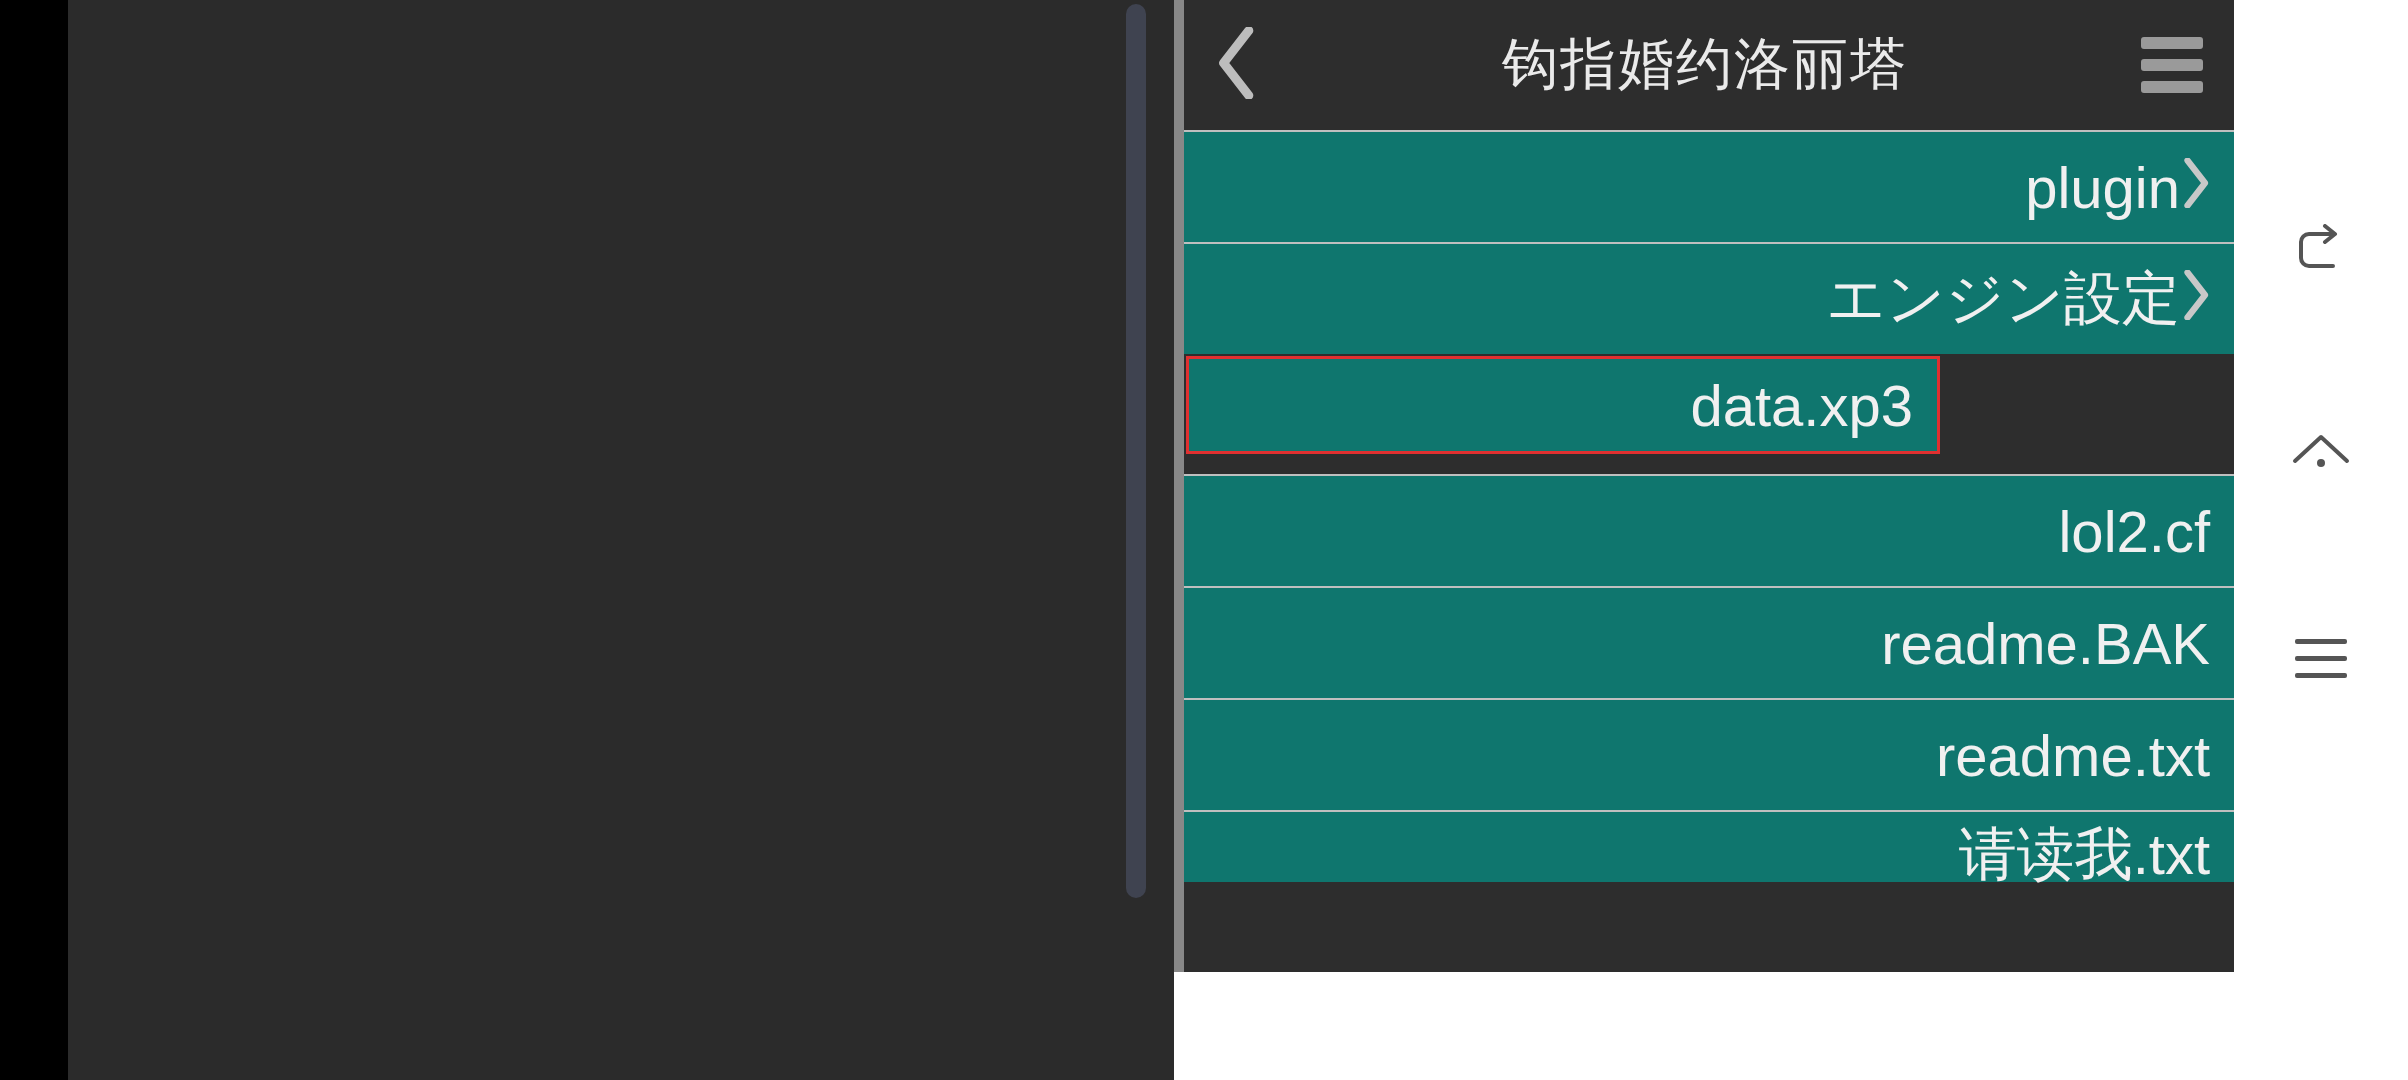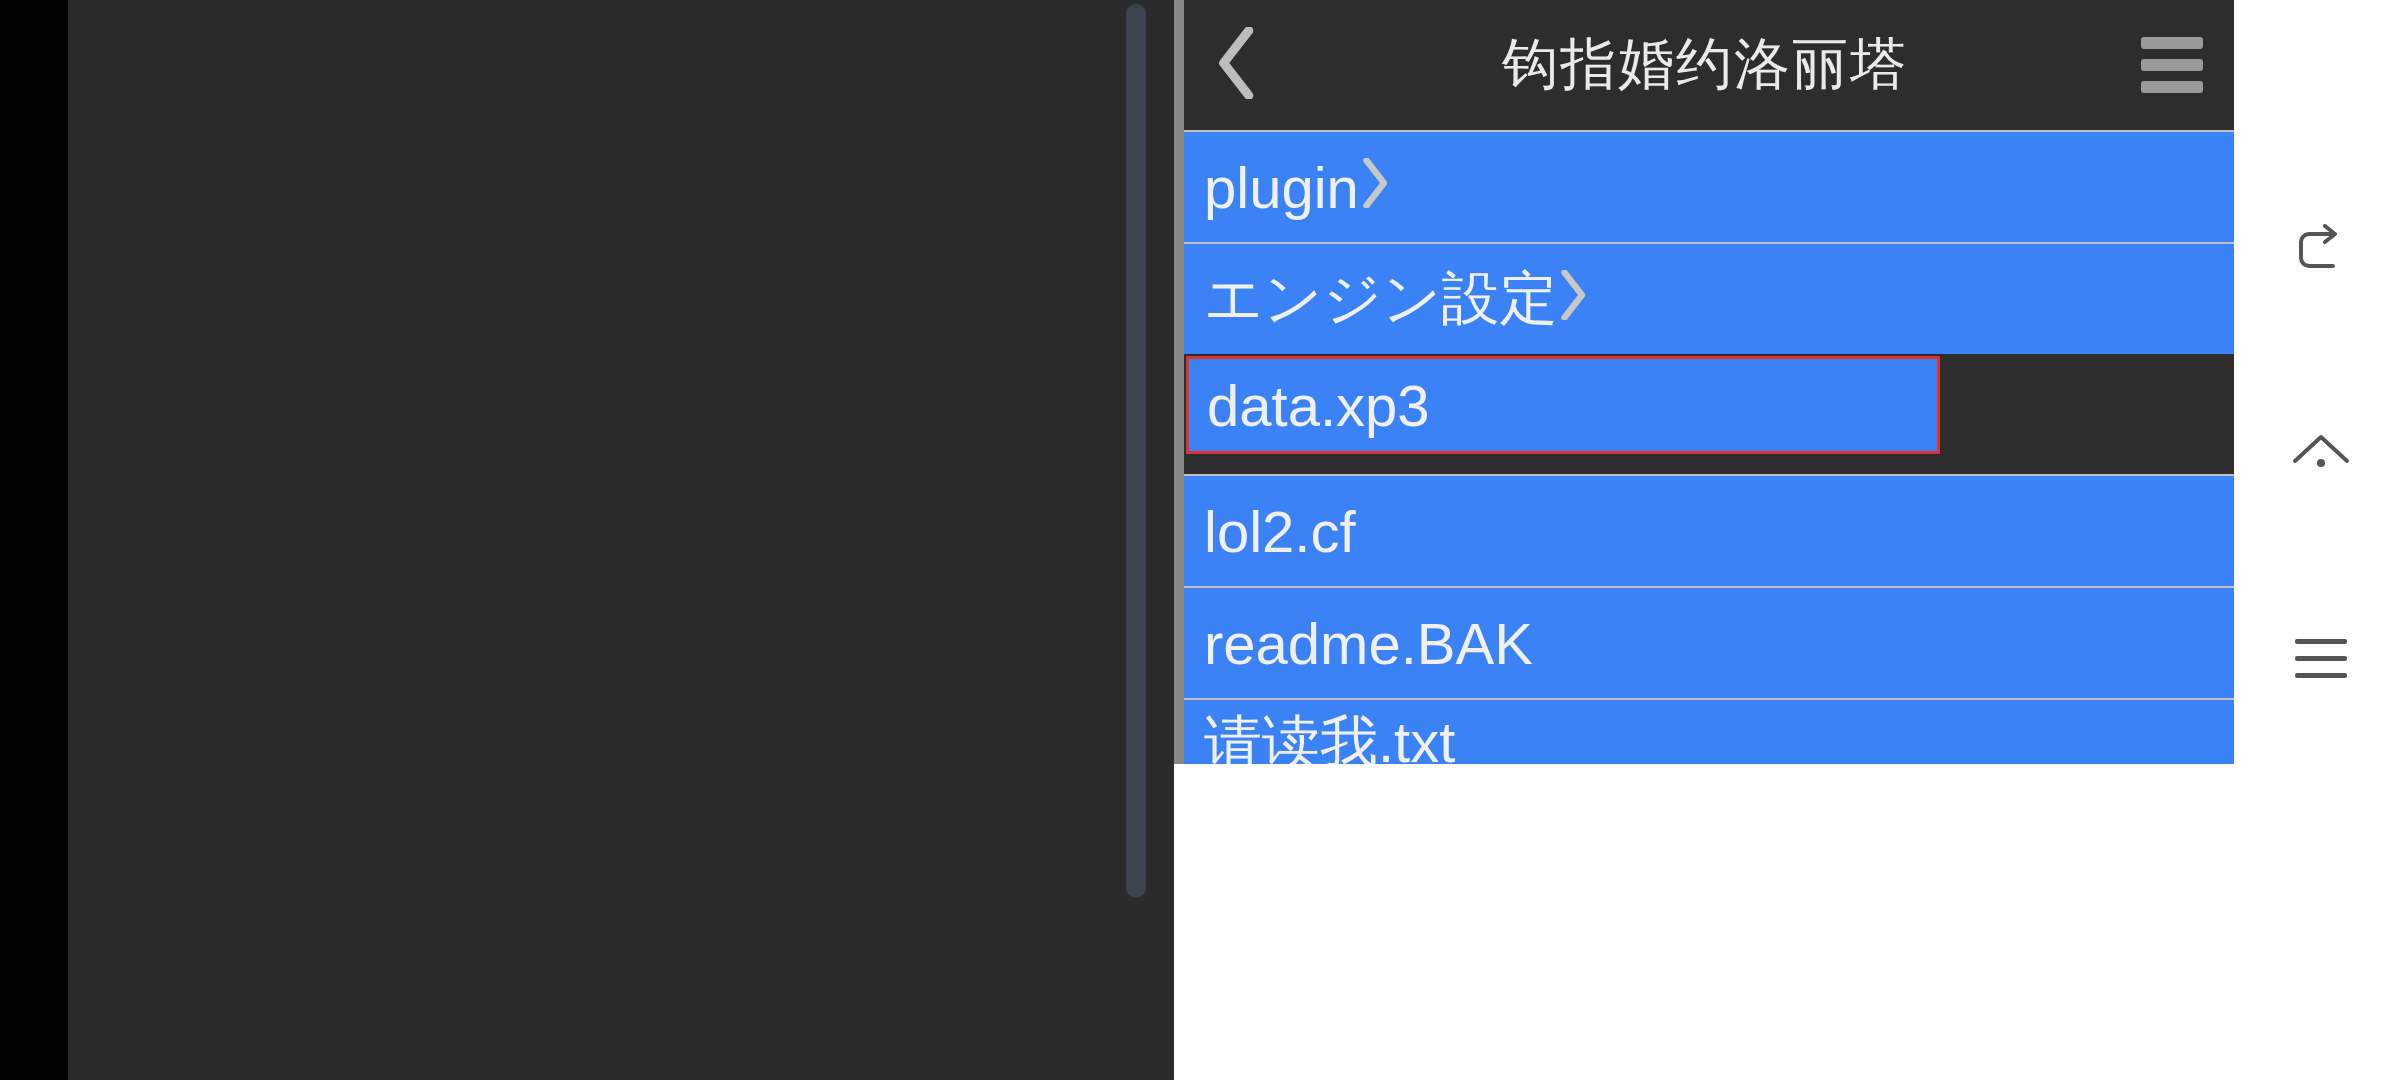--- a/index.html
+++ b/index.html
@@ -39,21 +39,21 @@
     top: 4px;
     width: 20px;
     height: 894px;
     background: #3f4350;
     border-radius: 10px;
   }
 
   
   .mid-pane {
     width: 1060px;
-    height: 764px;
+    height: 972px;
     background: #2d2d2d;
     color: #f5f5f5;
     position: relative;
     border-left: 10px solid #888;
   }
   .mid-header {
     height: 130px;
     display: flex;
     align-items: center;
     justify-content: space-between;
@@ -84,25 +84,25 @@
     position: absolute;
     left: 0; right: 0;
     top: 130px; bottom: 0;
     overflow: hidden;
   }
   .file-row {
     height: 112px;
     border-top: 2px solid #bfbfbf;
     display: flex;
     align-items: center;
-    justify-content: flex-start;
+    justify-content: flex-end;
     padding: 0 24px 0 20px;
     font-size: 58px;
     color: #f0f0f0;
-    background: #3b82f6;
+    background: #0f766e;
   }
   .file-row.has-sub .chevron svg { width: 30px; height: 50px; }
   .file-row .chevron { color: #c8c8c8; }
   .file-row.highlight {
     border: 3px solid #e03030;
     height: 98px;
     margin: 2px 294px 20px 2px;
     padding-left: 18px;
   }
   .file-row.last-partial {
@@ -179,20 +179,23 @@
         </div>
         <div class="file-row highlight">
           <span>data.xp3</span>
         </div>
         <div class="file-row">
           <span>lol2.cf</span>
         </div>
         <div class="file-row">
           <span>readme.BAK</span>
         </div>
+        <div class="file-row">
+          <span>readme.txt</span>
+        </div>
         <div class="file-row last-partial">
           <span>请读我.txt</span>
         </div>
       </div>
   </div>
 
   <div class="nav-pane">
     <div class="nav-btn nav-back">
       <span>
         <svg viewBox="0 0 52 52" fill="none" stroke="currentColor" stroke-width="4" stroke-linecap="round" stroke-linejoin="round">

